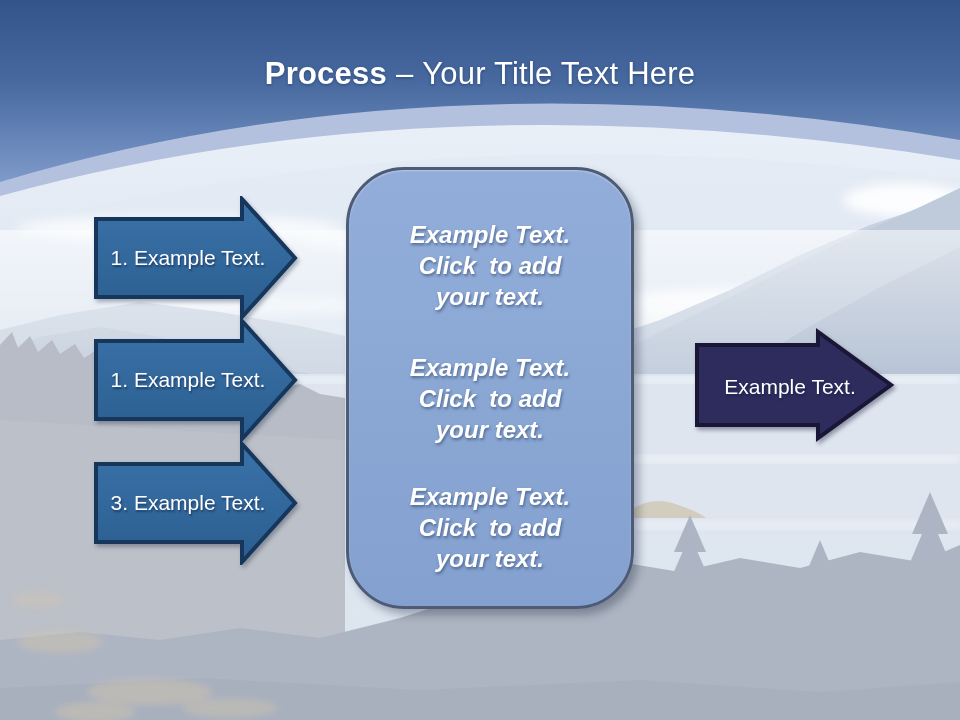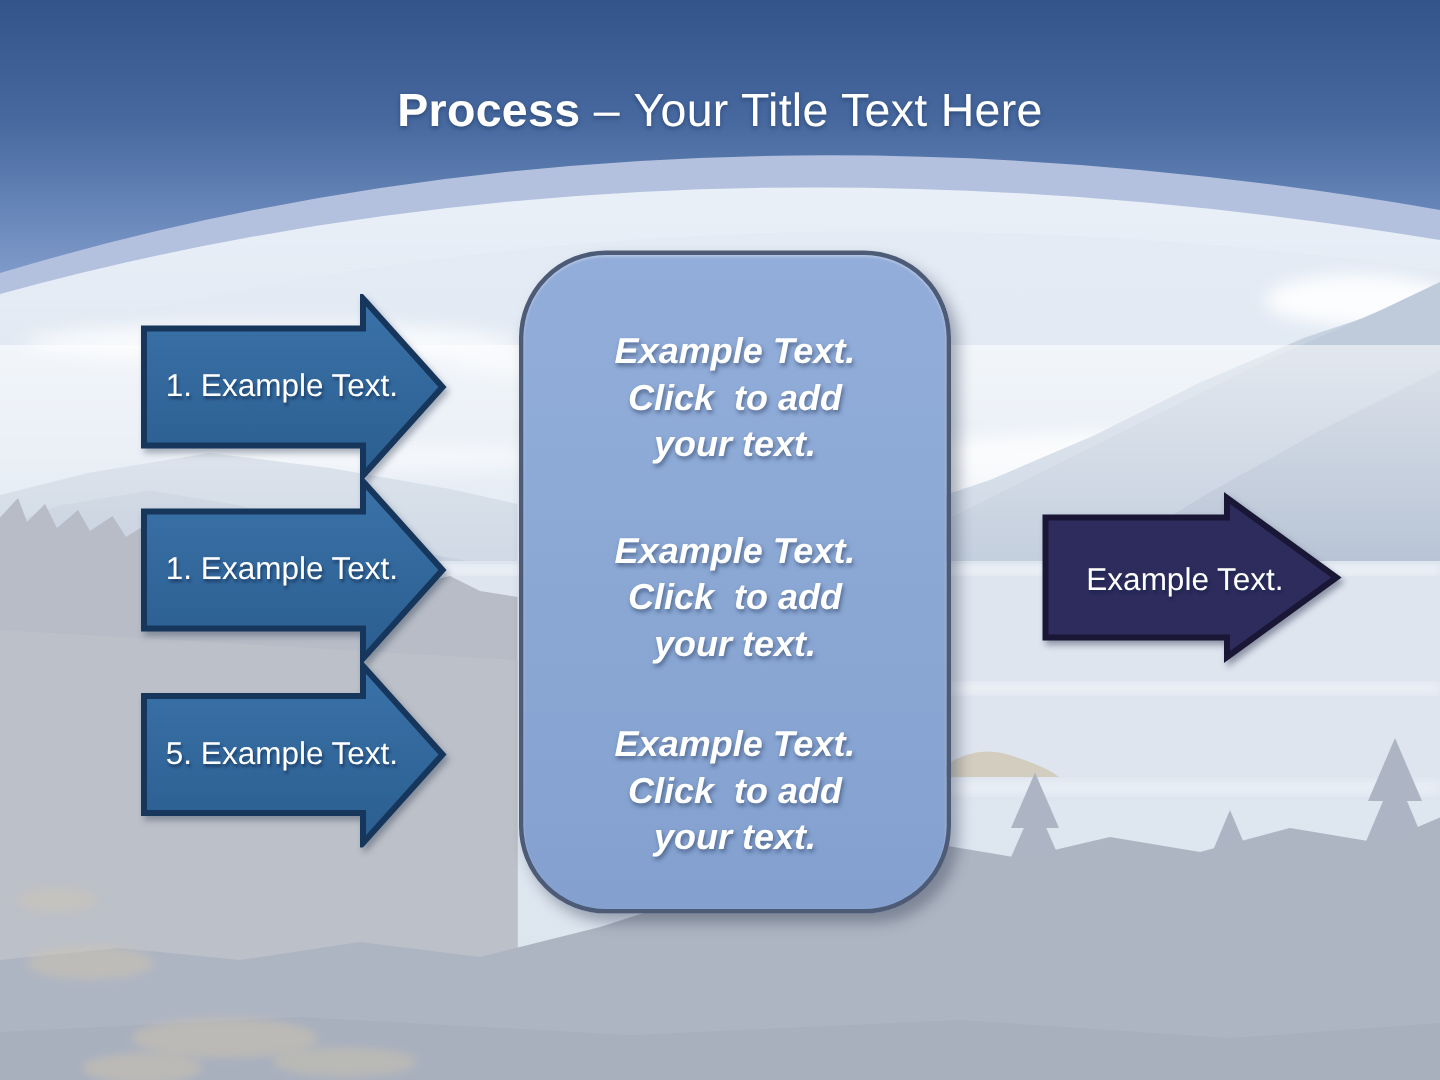--- a/index.html
+++ b/index.html
@@ -169,21 +169,21 @@
     <svg width="210" height="124" viewBox="0 0 210 124">
       <polygon points="4,23 150,23 150,3 203,62 150,121 150,101 4,101" fill="url(#ag1)" stroke="#16365c" stroke-width="4"></polygon>
     </svg>
     <span class="arrow-label">1. Example Text.</span>
   </div>
 
   <div class="step-arrow" style="top:441px">
     <svg width="210" height="124" viewBox="0 0 210 124">
       <polygon points="4,23 150,23 150,3 203,62 150,121 150,101 4,101" fill="url(#ag1)" stroke="#16365c" stroke-width="4"></polygon>
     </svg>
-    <span class="arrow-label">5. Example Text.</span>
+    <span class="arrow-label">3. Example Text.</span>
   </div>
 
   <div class="center-panel">
     <div class="text-block tb-1">
       <span class="line">Example Text.</span>
       <span class="line">Click  to add</span>
       <span class="line">your text.</span>
     </div>
     <div class="text-block tb-2">
       <span class="line">Example Text.</span>

